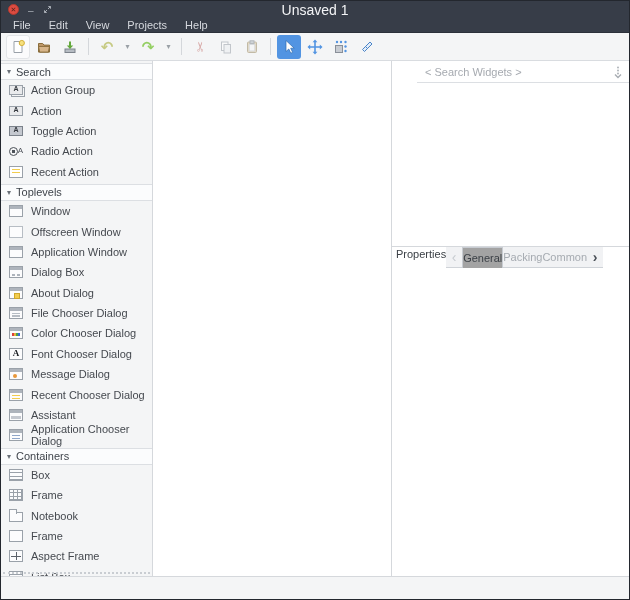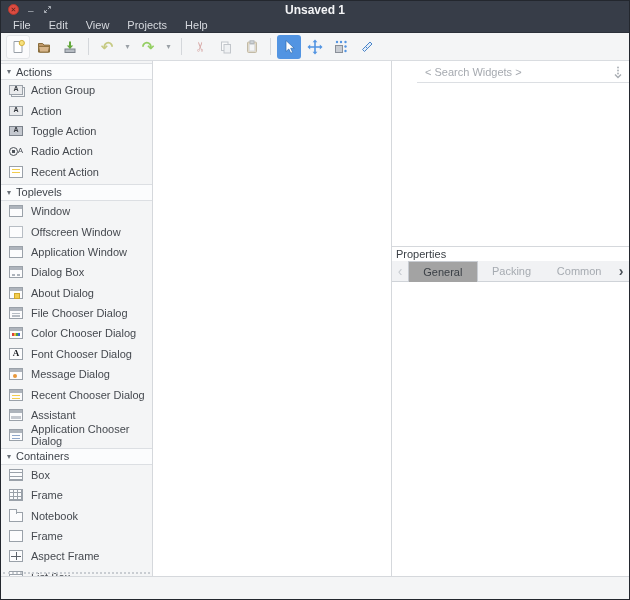--- a/index.html
+++ b/index.html
@@ -7,21 +7,21 @@
   body { font-family: "Liberation Sans", "DejaVu Sans", sans-serif; background:#e9eaec; }
   .window { width:630px; height:600px; border:1px solid #23272e; display:flex; flex-direction:column; background:#fff; }
 
   
   .titlebar { height:17px; background:#373d48; display:flex; align-items:center; position:relative; flex:none; }
   .winctl { display:flex; align-items:center; gap:9px; padding-left:7px; }
   .btn-close { width:11px; height:11px; border-radius:50%; background:#dd4c41; border:1px solid #b33a31;
                color:#5d221c; font-size:7px; line-height:9px; text-align:center; font-weight:bold; cursor:default; }
   .btn-min { color:#a9aeb6; font-size:10px; line-height:10px; padding-top:3px; }
   .btn-max svg { display:block; }
-  .wintitle { position:absolute; left:0; right:0; text-align:center; color:#f3f4f6; font-size:12px; font-weight:bold; }
+  .wintitle { position:absolute; left:0; right:0; text-align:center; color:#f3f4f6; font-size:14px; font-weight:normal; }
 
   
   .menubar { height:15px; background:#373d48; border-bottom:1px solid #2c313a; display:flex; align-items:center; padding-left:3px; flex:none; }
   .menu-item { color:#d6d9de; font-size:11px; padding:0 9px; line-height:15px; }
 
   
   .toolbar { height:28px; background:#f4f5f6; border-bottom:1px solid #d9dce0; display:flex; align-items:center; padding:0 4px; flex:none; }
   .tbtn { width:24px; height:24px; display:flex; align-items:center; justify-content:center; border-radius:3px; margin:0 1px; flex:none; }
   .tbtn.first { border:1px solid #e3e5e8; background:#fbfbfc; }
   .tbtn.active { background:#5294e2; }
@@ -87,21 +87,21 @@
   .canvas { flex:1; background:#ffffff; }
 
   
   .rpanel { width:238px; border-left:1px solid #d5d8dc; display:flex; flex-direction:column; background:#fff; flex:none; }
   .searchrow { height:22px; border-bottom:1px solid #dcdfe3; display:flex; align-items:center; background:#fff; flex:none;margin-left:25px; }
   .search { flex:1; border:none; outline:none; font-size:11px; color:#3f444b; padding-left:8px; font-family:inherit; background:transparent; }
   .search::placeholder { color:#a6aab0; }
   .searchicon { width:22px; display:flex; justify-content:center; }
   .treearea { height:163px; background:#fff; flex:none; }
 
-  .props { flex:1; display:flex; flex-direction:column; border-top:1px solid #d5d8dc; min-height:0; }
+  .props { flex:1; display:flex; flex-direction:row; border-top:1px solid #d5d8dc; min-height:0; }
   .props-label { font-size:11px; color:#3b4046; padding:1px 0 1px 4px; }
   .tabsbar { height:21px; display:flex; align-items:stretch; background:#f1f2f4; border-bottom:1px solid #cfd3d8; flex:none; }
   .tscroll { width:16px; display:flex; align-items:center; justify-content:center; font-size:14px; }
   .tscroll.left { color:#c7cbd0; }
   .tscroll.right { color:#4a5057; font-weight:bold; }
   .tab { flex:1; display:flex; align-items:center; justify-content:center; font-size:11px; color:#a6abb1; }
   .tab.active { background:#a3a3a3; border:1px solid #c8ccd2; border-bottom:none; color:#3b4046; margin-bottom:-1px; border-radius:1px 1px 0 0; }
   .props-content { flex:1; background:#fff; }
 
   
@@ -216,21 +216,21 @@
       </svg>
     </span>
   </div>
 
   <div class="main">
 
     <div class="palette">
 
       <div class="phead">
         <span class="tri">▾</span>
-        <span>Actions</span>
+        <span>Search</span>
       </div>
       <div class="pitem">
         <span class="pi i-actgroup"></span>
         <span>Action Group</span>
       </div>
       <div class="pitem">
         <span class="pi i-action"></span>
         <span>Action</span>
       </div>
       <div class="pitem">

